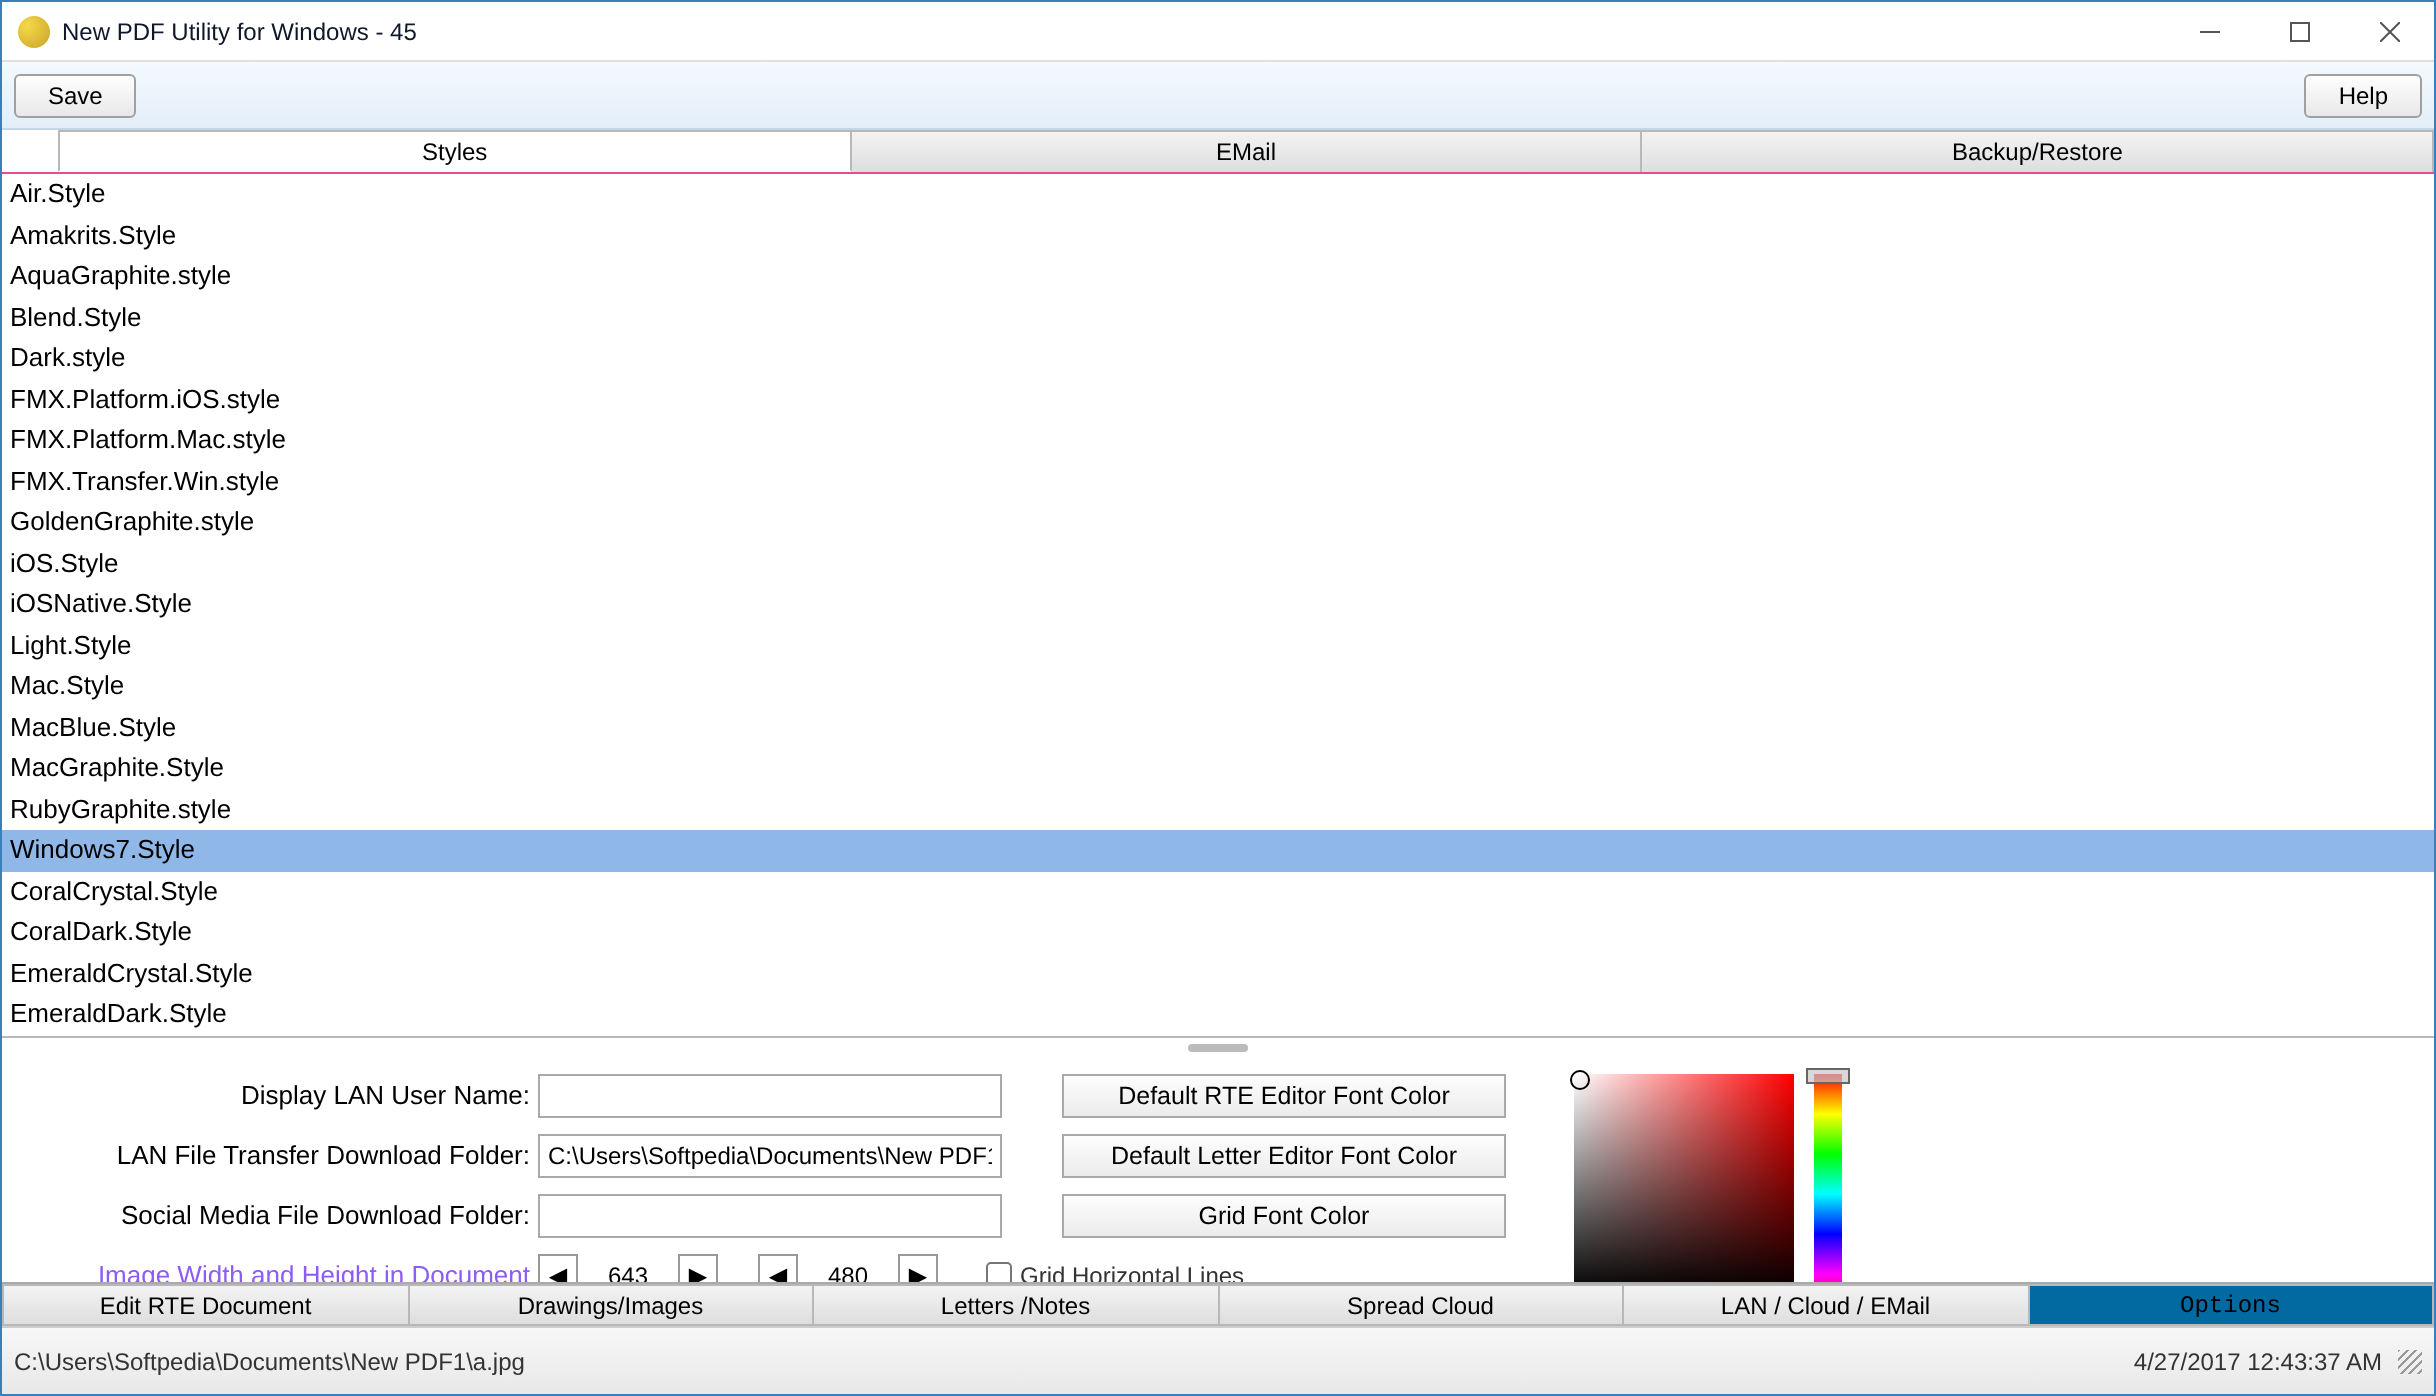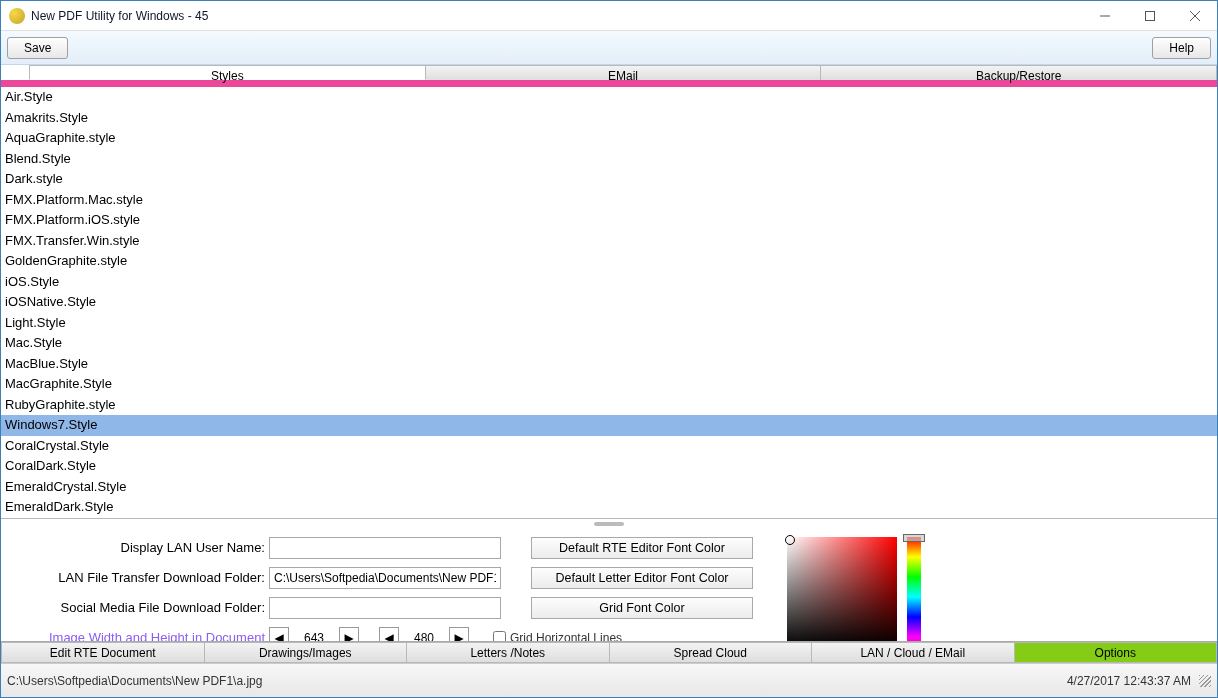--- a/index.html
+++ b/index.html
@@ -11,21 +11,21 @@
 .titlebar .title-text { color: #0f172a; font-size: 12px; flex: 1; }
 .winbtn { width: 45px; height: 29px; display: flex; align-items: center; justify-content: center; color: #555; }
 .winbtn svg { width: 10px; height: 10px; }
 
 
 .toolbar { height: 34px; background: linear-gradient(#f4fafe, #e3eef9); display: flex; align-items: center; padding: 0 6px; border-bottom: 1px solid #c4d7e7; }
 .btn { background: linear-gradient(#fefefe, #e8e8e8); border: 1px solid #a0a0a0; border-radius: 3px; padding: 3px 16px; font-size: 12px; cursor: pointer; }
 .toolbar .spacer { flex: 1; }
 
 
-.tabbar { height: 22px; display: flex; border-bottom: 7px solid #ec4899; padding-left: 28px; }
+.tabbar { height: 22px; display: flex; border-bottom: 1px solid #ec4899; padding-left: 28px; }
 .tab { flex: 1; text-align: center; line-height: 21px; font-size: 12px; background: linear-gradient(#f3f3f3, #dedede); border: 1px solid #b8b8b8; border-bottom: none; border-left: none; cursor: pointer; }
 .tab:first-child { border-left: 1px solid #b8b8b8; }
 .tab.active { background: #fff; position: relative; border-bottom: 1px solid #fff; }
 
 
 .listwrap { flex: 0 0 414px; position: relative; border-bottom: 1px solid #b8b8b8; display: flex; }
 .stylelist { flex: 1; overflow-y: scroll; background: #fff; }
 .stylelist .row { padding: 1px 4px; font-size: 13px; line-height: 18.5px; cursor: pointer; }
 .stylelist .row.selected { background: #8fb7e8; }
 
@@ -53,21 +53,21 @@
 .colorpicker { width: 160px; margin-left: 10px; display:flex; gap:10px; position:relative; }
 .satval { width: 110px; height: 110px; background: linear-gradient(to top, #000, transparent), linear-gradient(to right, #fff, #ff0000); position: relative; }
 .satval .ring { position:absolute; top:-2px; left:-2px; width:10px;height:10px;border:1px solid #000;border-radius:50%;background:transparent; }
 .huebar { width: 14px; height: 120px; background: linear-gradient(to bottom, #ff0000,#ffff00,#00ff00,#00ffff,#0000ff,#ff00ff,#ff0000); position:relative; }
 .huebar .marker { position:absolute;top:-3px;left:-4px;width:22px;height:8px;border:1px solid #666;background:rgba(200,200,200,.7); }
 
 
 .bottomtabs { height: 22px; display: flex; border-top: 1px solid #aaa; }
 .bottomtabs .btab { flex: 1; text-align:center; line-height:21px; font-size:12px; background:linear-gradient(#f3f3f3,#dedede); border:1px solid #b8b8b8; border-left:none; cursor:pointer; }
 .bottomtabs .btab:first-child { border-left:1px solid #b8b8b8; }
-.bottomtabs .btab.active { background:#84cc16; }
+.bottomtabs .btab.active { background:#0369a1;font-family:Liberation Mono, monospace; }
 
 
 .statusbar { height: 34px; background: linear-gradient(#f7f7f7,#e8e8e8); border-top:1px solid #ccc; display:flex; align-items:center; padding:0 6px; font-size:12px; color:#333; }
 .statusbar .sp { flex:1; }
 .statusbar .grip { width:12px;height:12px;background:repeating-linear-gradient(135deg,#999 0 1px,transparent 1px 3px); margin-left:8px;}
 
 
 .stylelist::-webkit-scrollbar { width:17px; }
 .stylelist::-webkit-scrollbar-track { background:#f0f0f0; }
 .stylelist::-webkit-scrollbar-thumb { background:#c1c1c1; border:1px solid #a0a0a0; }
@@ -109,22 +109,22 @@
   <div class="tab">Backup/Restore</div>
 </div>
 
 <div class="listwrap">
   <div class="stylelist" id="stylelist">
       <div class="row">Air.Style</div>
       <div class="row">Amakrits.Style</div>
       <div class="row">AquaGraphite.style</div>
       <div class="row">Blend.Style</div>
       <div class="row">Dark.style</div>
+      <div class="row">FMX.Platform.iOS.style</div>
       <div class="row">FMX.Platform.Mac.style</div>
-      <div class="row">FMX.Platform.iOS.style</div>
       <div class="row">FMX.Transfer.Win.style</div>
       <div class="row">GoldenGraphite.style</div>
       <div class="row">iOS.Style</div>
       <div class="row">iOSNative.Style</div>
       <div class="row">Light.Style</div>
       <div class="row">Mac.Style</div>
       <div class="row">MacBlue.Style</div>
       <div class="row">MacGraphite.Style</div>
       <div class="row">RubyGraphite.style</div>
       <div class="row selected">Windows7.Style</div>

